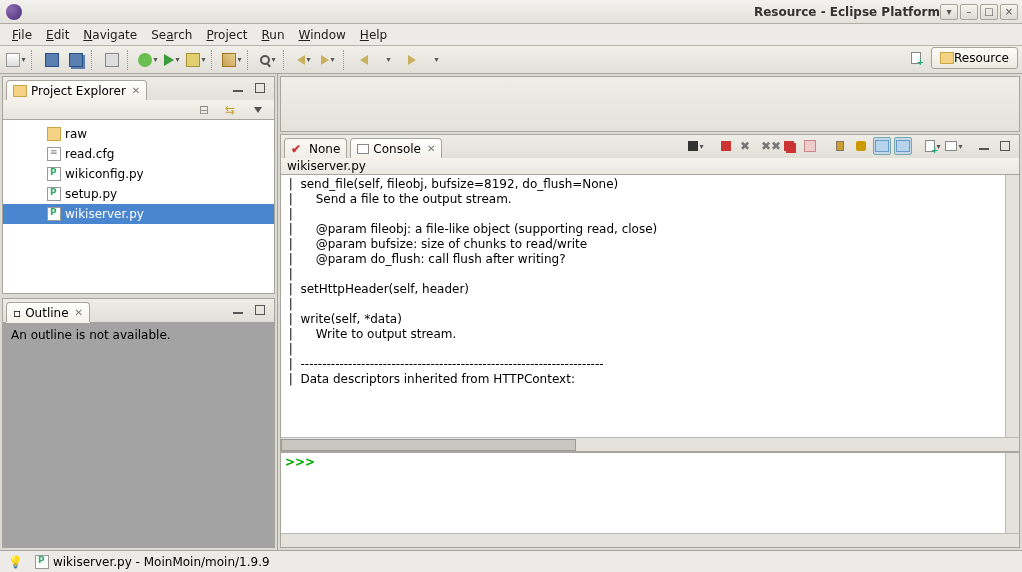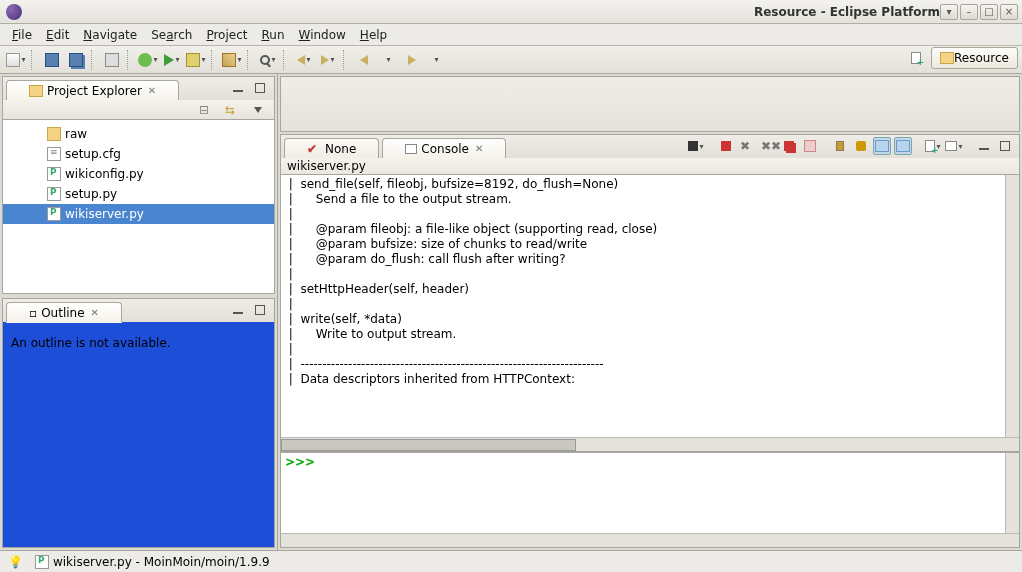--- a/index.html
+++ b/index.html
@@ -18,34 +18,34 @@
 .sep{ width:6px; height:20px; border-left:1px dotted #999; margin:0 3px;}
 .persp{ position:absolute; right:4px; top:1px; display:flex; align-items:center; gap:4px;}
 .persp .openp{ width:22px; height:22px; display:flex; align-items:center; justify-content:center;}
 .persp .curp{ height:22px; background:linear-gradient(to bottom,#fdfcf8,#eceadf); border:1px solid #a7a49a; border-radius:3px; padding:0 8px; display:flex; align-items:center; gap:0;}
 .workarea{ display:flex; height:calc(100% - 24px - 22px - 28px - 22px); }
 .left{ width:278px; display:flex; flex-direction:column; border-right:1px solid #a8a59c;}
 .view{ background:#ecebe7;  margin:2px; display:flex; flex-direction:column; }
 .view.pe{ flex:0 0 218px;}
 .view.ol{ flex:1;}
 .tabrow{ height:24px; display:flex; align-items:flex-end; background:linear-gradient(to bottom,#eeece6,#e2e0d8); border:1px solid #a8a59c; border-bottom:none; position:relative;}
-.tab{ height:20px; background:linear-gradient(to bottom,#fbf9f3,#efede5); border:1px solid #a8a59c; border-bottom:none; border-radius:4px 4px 0 0; padding:0 22px; display:flex; align-items:center; gap:4px; margin-left:3px; font-size:11px;}
+.tab{ height:20px; background:linear-gradient(to bottom,#fbf9f3,#efede5); border:1px solid #a8a59c; border-bottom:none; border-radius:4px 4px 0 0; padding:0 6px; display:flex; align-items:center; gap:4px; margin-left:3px; font-size:11px;}
 .tab.active{ background:linear-gradient(to bottom,#fff,#f4f2ea); box-shadow:0 1px 0 #f4f2ea;}
 .tab .close{ font-size:10px; color:#777; margin-left:2px;}
 .tabrow .rtools{ position:absolute; right:4px; top:2px; display:flex; gap:2px;}
 .tabrow .rtools .tbtn{width:18px;height:18px;}
 .viewtoolbar{ height:20px; background:linear-gradient(to bottom,#f4f2eb,#e6e4dc); border:1px solid #a8a59c; border-top:none; display:flex; justify-content:flex-end; align-items:center; padding:0 4px; gap:2px;}
 .viewbody{ flex:1; background:#fff; border:1px solid #a8a59c; border-top:none; overflow:auto; padding:4px 0;}
 .tree-item{ height:20px; display:flex; align-items:center; padding-left:44px; gap:4px; font-size:12px;}
 .tree-item.sel{ background:#4a86cf; color:#fff;}
 .ficon{ width:14px; height:14px; background:#fff; border:1px solid #999; position:relative;}
 .ficon.py::after{ content:"P"; position:absolute; left:2px; top:-1px; font-size:9px; color:#3a6; font-weight:bold;}
 .ficon.txt::after{ content:"≡"; position:absolute; left:2px; top:-1px; font-size:9px; color:#888;}
 .ficon.folder{ background:#f4d484; border-color:#c9a647;}
-.olbody{ flex:1; border:1px solid #a8a59c; border-top:none; background:#1d4ed8; padding:14px 8px;}
+.olbody{ flex:1; border:1px solid #a8a59c; border-top:none; background:#a3a3a3; padding:6px 8px;}
 .right{ flex:1; display:flex; flex-direction:column; }
 .edstub{ height:56px; margin:2px 2px 0 2px; background:linear-gradient(to bottom,#efede6,#e4e2da); border:1px solid #a8a59c;}
 .btmview{ flex:1; margin:2px; display:flex; flex-direction:column;}
 .constabs{ height:24px; display:flex; align-items:flex-end; background:linear-gradient(to bottom,#eeece6,#e2e0d8); border:1px solid #a8a59c; border-bottom:none; position:relative;}
 .constabs .constoolbar{ position:absolute; right:4px; top:2px; display:flex; align-items:center; gap:1px;}
 .constabs .constoolbar .tbtn{ width:18px; height:18px;}
 .consheader{ height:16px; background:linear-gradient(to bottom,#f4f2eb,#eae8e0); border-left:1px solid #a8a59c; border-right:1px solid #a8a59c; padding:0 6px; font-size:11px; display:flex; align-items:center;}
 .conssplit{ flex:1; display:flex; flex-direction:column; border:1px solid #a8a59c;}
 .consout{ flex:1; background:#fff; overflow:auto; font-family:"DejaVu Sans Mono",monospace; font-size:12px; line-height:15px; padding:2px 0 2px 4px; white-space:pre; position:relative;}
 .consout .sb-h{ position:absolute; bottom:0; left:0; right:0; height:14px; background:#e4e2da; border-top:1px solid #bbb;}
@@ -202,21 +202,21 @@
             <span class="ico menu"></span>
           </div>
       </div>
       <div class="viewbody" id="pe-tree">
           <div class="tree-item">
             <span class="ficon folder"></span>
             <span>raw</span>
           </div>
           <div class="tree-item">
             <span class="ficon txt"></span>
-            <span>setup.cfg</span>
+            <span>read.cfg</span>
           </div>
           <div class="tree-item">
             <span class="ficon py"></span>
             <span>wikiconfig.py</span>
           </div>
           <div class="tree-item">
             <span class="ficon py"></span>
             <span>setup.py</span>
           </div>
           <div class="tree-item sel">

